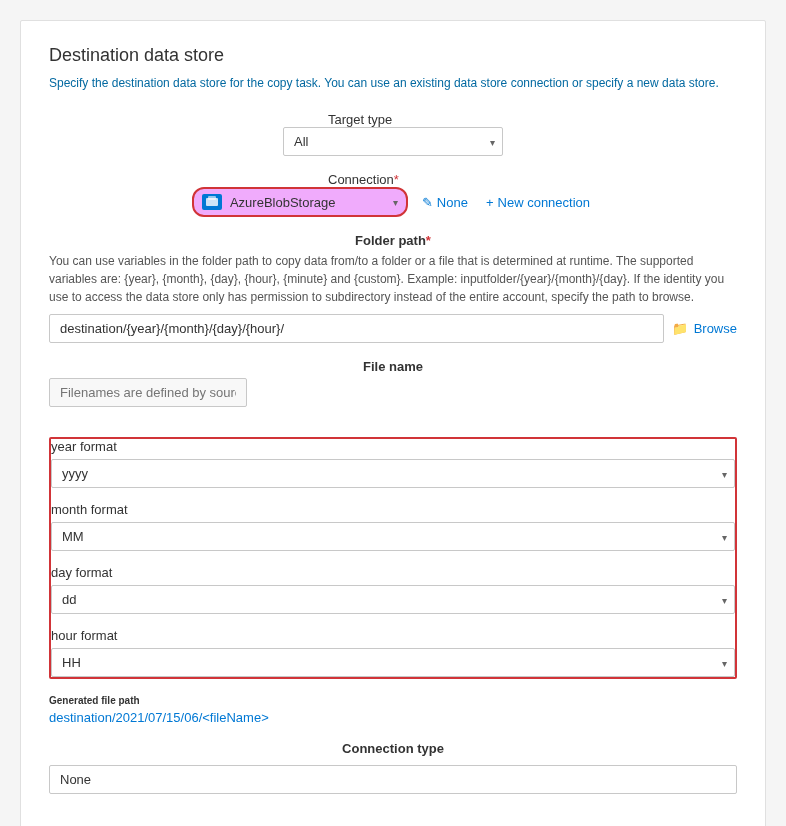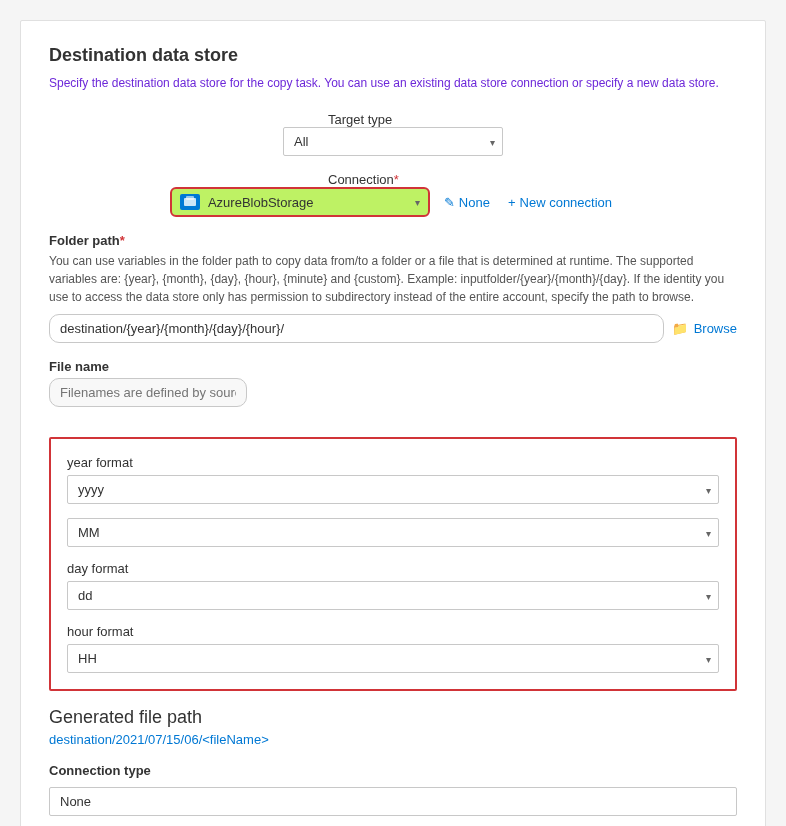--- a/index.html
+++ b/index.html
@@ -15,27 +15,27 @@
     }
     .container {
       background: #ffffff;
       width: 746px;
       padding: 24px 28px 20px 28px;
       border: 1px solid #e0e0e0;
       border-radius: 2px;
     }
     .page-title {
       font-size: 18px;
-      font-weight: 700;
+      font-weight: 400;
       color: #333;
       margin-bottom: 8px;
     }
     .page-subtitle {
       font-size: 12px;
-      color: #6d28d9;
+      color: #0369a1;
       margin-bottom: 20px;
       line-height: 1.5;
     }
     .form-row {
       display: flex;
       align-items: center;
       margin-bottom: 16px;
       flex-direction: column;
     }
     .form-label {
@@ -78,24 +78,24 @@
     }
     .connection-wrapper {
       display: flex;
       align-items: center;
       gap: 10px;
     }
     .connection-select-box {
       display: flex;
       align-items: center;
       border: 2px solid #d13438;
-      border-radius: 6px;
-      background: #bef264;
+      border-radius: 12px;
+      background: #f0abfc;
       padding: 5px 8px;
-      width: 260px;
+      width: 216px;
       cursor: pointer;
       position: relative;
     }
     .connection-icon {
       width: 20px;
       height: 16px;
       background: #0078d4;
       border-radius: 2px;
       margin-right: 8px;
       flex-shrink: 0;
@@ -126,61 +126,61 @@
       text-decoration: none;
       background: none;
       border: none;
       padding: 4px;
     }
     .section-label {
       font-size: 13px;
       font-weight: 600;
       color: #333;
       margin-bottom: 4px;
+      text-align: center;
     }
     .section-description {
       font-size: 12px;
       color: #555;
       margin-bottom: 8px;
       line-height: 1.5;
     }
     .folder-path-row {
       display: flex;
       align-items: center;
       gap: 8px;
       margin-bottom: 16px;
     }
     .text-input {
       flex: 1;
       border: 1px solid #c8c8c8;
       padding: 6px 10px;
       font-size: 13px;
       color: #333;
-      border-radius: 10px;
+      border-radius: 2px;
       outline: none;
     }
     .text-input.disabled {
       background: #f8f8f8;
       color: #aaa;
     }
     .browse-button {
       display: flex;
       align-items: center;
       gap: 5px;
       color: #0078d4;
       font-size: 13px;
       cursor: pointer;
       background: none;
       border: none;
       white-space: nowrap;
     }
     .format-section {
       border: 2px solid #d13438;
       border-radius: 2px;
-      padding: 16px;
       margin-bottom: 16px;
     }
     .format-row {
       margin-bottom: 14px;
     }
     .format-row:last-child {
       margin-bottom: 0;
     }
     .format-label {
       font-size: 13px;
@@ -192,22 +192,22 @@
     }
     .preview-section {
       margin-bottom: 14px;
     }
     .preview-label {
       font-size: 13px;
       color: #333;
       margin-bottom: 5px;
     }
     .generated-path-label {
-      font-size: 18px;
-      font-weight: 400;
+      font-size: 10px;
+      font-weight: 700;
       color: #333;
       margin-bottom: 4px;
     }
     .generated-path-value {
       font-size: 13px;
       color: #0078d4;
       margin-bottom: 14px;
     }
     .compression-section {
       margin-bottom: 20px;
@@ -290,20 +290,21 @@
       <div class="select-wrapper full-width">
         <select class="format-select">
           <option>yyyy</option>
           <option>yy</option>
         </select>
         <span class="chevron">▾</span>
       </div>
     </div>
 
     <div class="format-row">
+      <div class="format-label">month format</div>
       <div class="select-wrapper full-width">
         <select class="format-select">
           <option>MM</option>
           <option>M</option>
         </select>
         <span class="chevron">▾</span>
       </div>
     </div>
 
     <div class="format-row">

